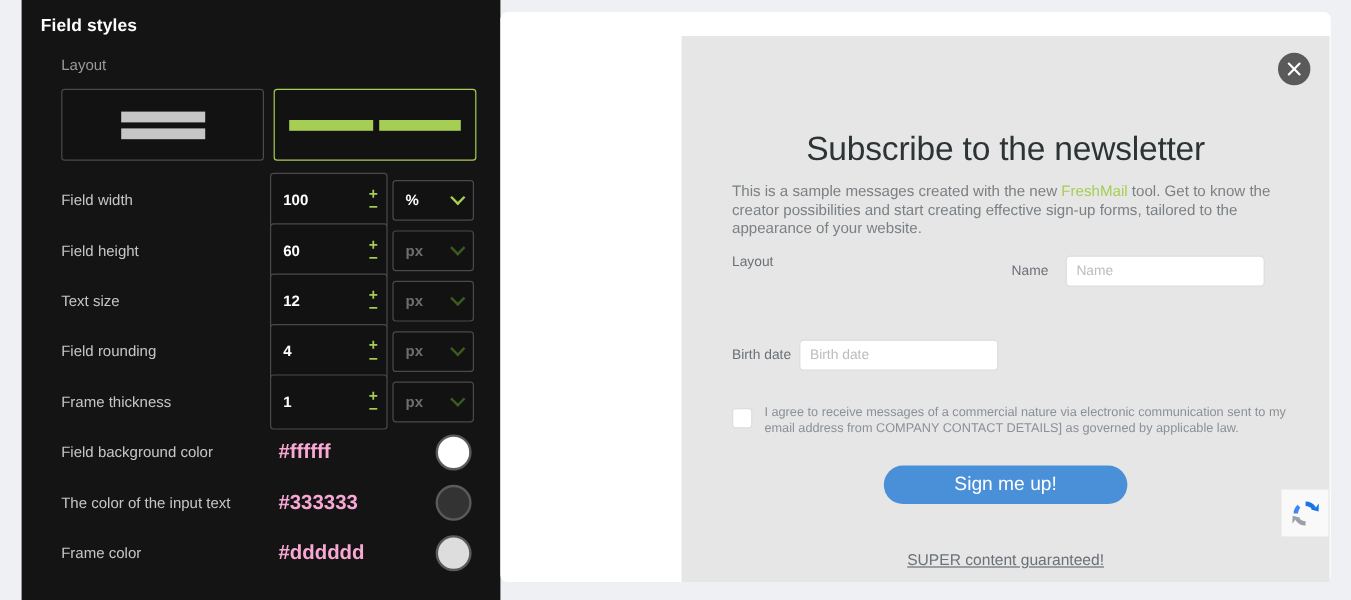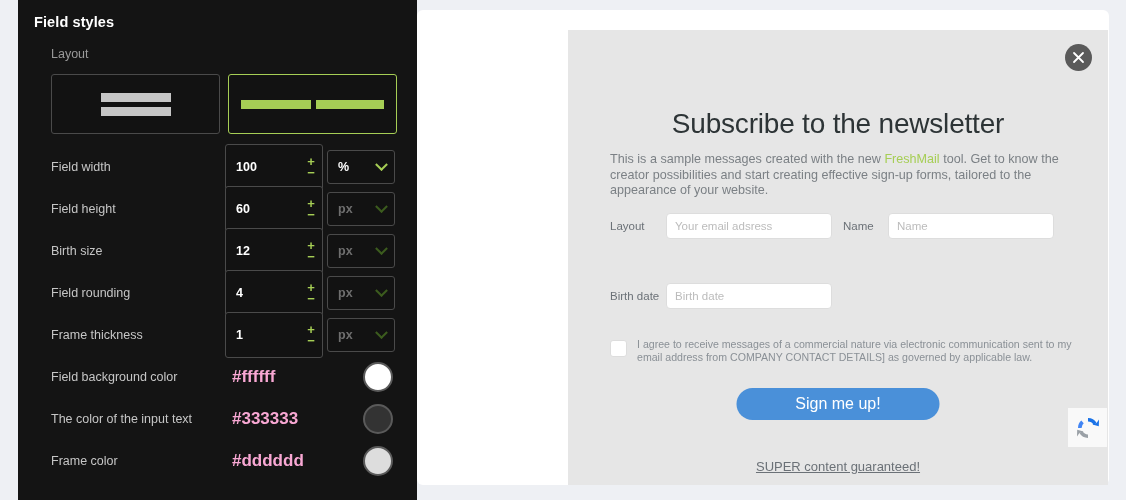--- a/index.html
+++ b/index.html
@@ -223,21 +223,21 @@
           <span>−</span>
         </div>
       </div>
       <div class="unit">
         <span class="unit-text">px</span>
         <span class="chev"></span>
       </div>
     </div>
 
     <div class="field-row" style="top:234px">
-      <div class="field-label">Birth size</div>
+      <div class="field-label">Text size</div>
       <div class="stepper">
         <div class="stepper-value">12</div>
         <div class="spin">
           <span>+</span>
           <span>−</span>
         </div>
       </div>
       <div class="unit">
         <span class="unit-text">px</span>
         <span class="chev"></span>
@@ -302,21 +302,20 @@
         <path d="M2 2 L11 11 M11 2 L2 11" stroke="#ffffff" stroke-width="1.8" stroke-linecap="round"></path>
       </svg>
     </div>
 
     <div class="modal-title">Subscribe to the newsletter</div>
 
     <div class="modal-desc"><span>This is a sample messages created with the new </span><span class="brand">FreshMail</span><span> tool. Get to know the creator possibilities and start creating effective sign-up forms, tailored to the appearance of your website.</span></div>
 
     <div class="form-line" style="left:42px; top:183px;">
       <span class="f-label" style="width:56px">Layout</span>
-      <span class="f-input" style="width:166px">Your email adsress</span>
     </div>
     <div class="form-line" style="left:275px; top:183px;">
       <span class="f-label" style="width:45px">Name</span>
       <span class="f-input" style="width:166px">Name</span>
     </div>
 
     <div class="form-line" style="left:42px; top:253px;">
       <span class="f-label" style="width:56px">Birth date</span>
       <span class="f-input" style="width:166px">Birth date</span>
     </div>

